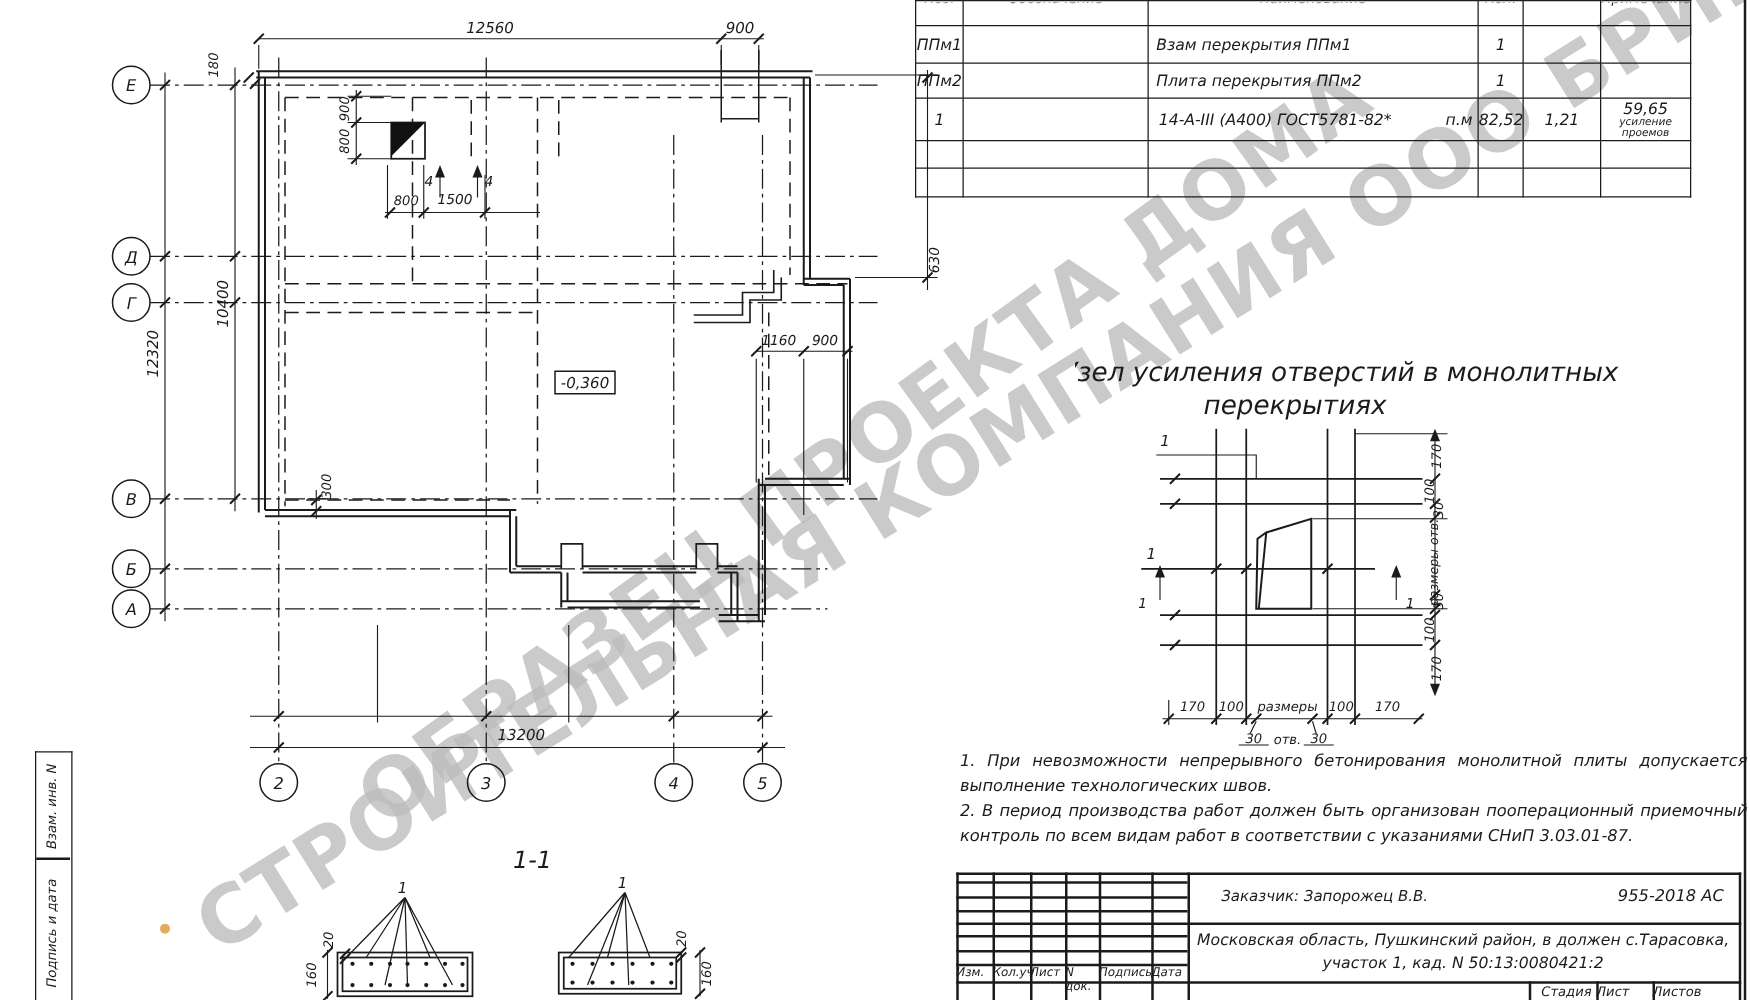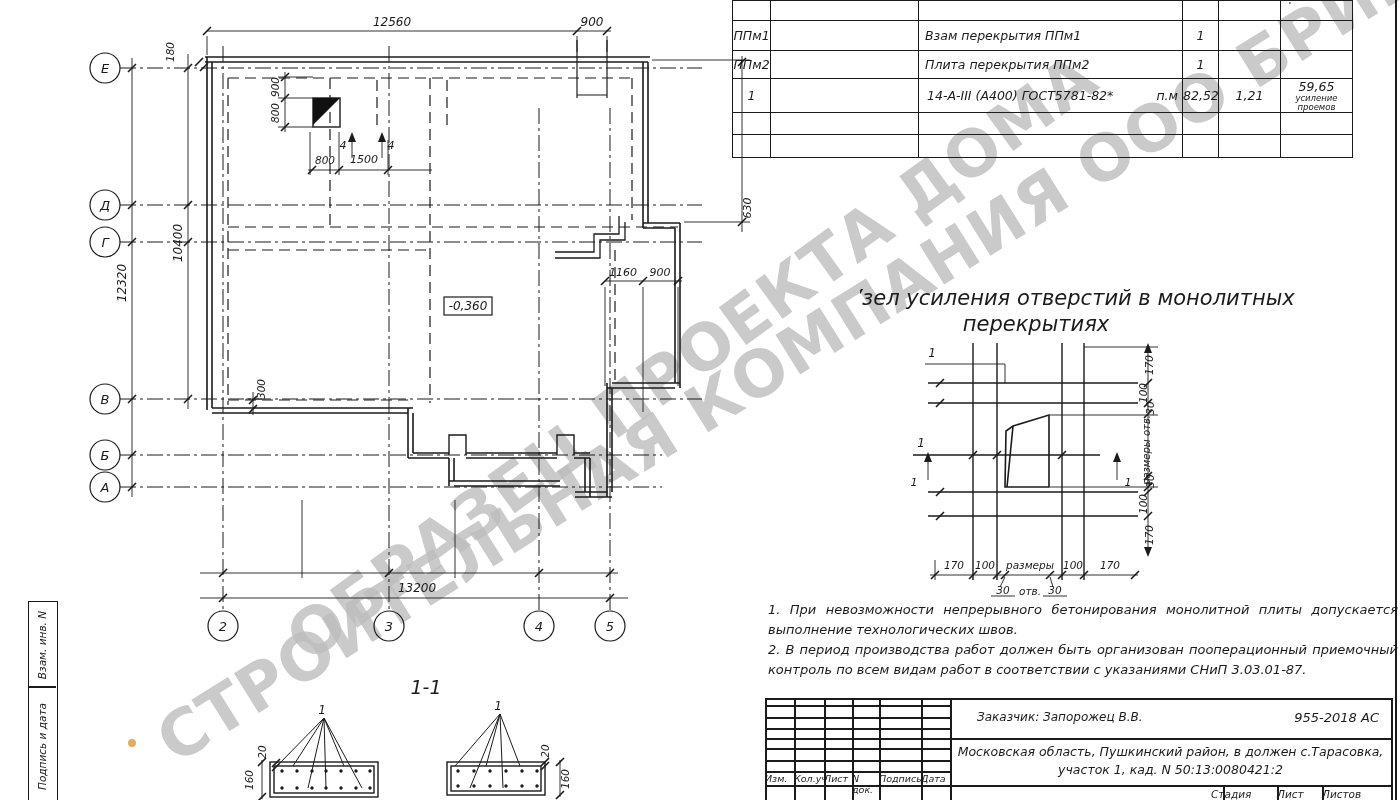--- a/index.html
+++ b/index.html
@@ -390,21 +390,21 @@
   <div class="tbl" style="left:87px;top:75px;width:27px">N док.</div>
   <div class="tbl" style="left:114px;top:75px;width:42px">Подпись</div>
   <div class="tbl" style="left:156px;top:75px;width:33px">Дата</div>
   <div class="abs" style="left:212px;top:12px;font-size:12px">Заказчик: Запорожец В.В.</div>
   <div class="abs" style="right:14px;top:12px;font-size:13px">955-2018 АС</div>
   <div class="abs" style="left:185px;top:46px;width:441px;text-align:center;font-size:12.5px">Московская область, Пушкинский район, в должен с.Тарасовка,</div>
   <div class="abs" style="left:185px;top:64px;width:441px;text-align:center;font-size:12.5px">участок 1, кад. N 50:13:0080421:2</div>
   <div class="vl" style="left:458px;top:87px;height:15px"></div>
   <div class="vl" style="left:512px;top:87px;height:15px"></div>
   <div class="vl" style="left:557px;top:87px;height:15px"></div>
-  <div class="tbl" style="left:446px;top:90px;width:43px;font-size:10.5px">Стадия</div>
+  <div class="tbl" style="left:468px;top:90px;width:43px;font-size:10.5px">Стадия</div>
   <div class="tbl" style="left:512px;top:90px;width:45px;font-size:10.5px">Лист</div>
   <div class="tbl" style="left:557px;top:90px;width:69px;font-size:10.5px">Листов</div>
 </div>
 
 <div id="strip" class="layer abs">
   <div class="hl" style="left:0;top:84px;width:27px"></div>
   <div class="vtext" style="left:-28px;top:35px">Взам. инв. N</div>
   <div class="vtext" style="left:-28px;top:137px">Подпись и дата</div>
 </div>
 <div id="frameR" class="layer"></div>

